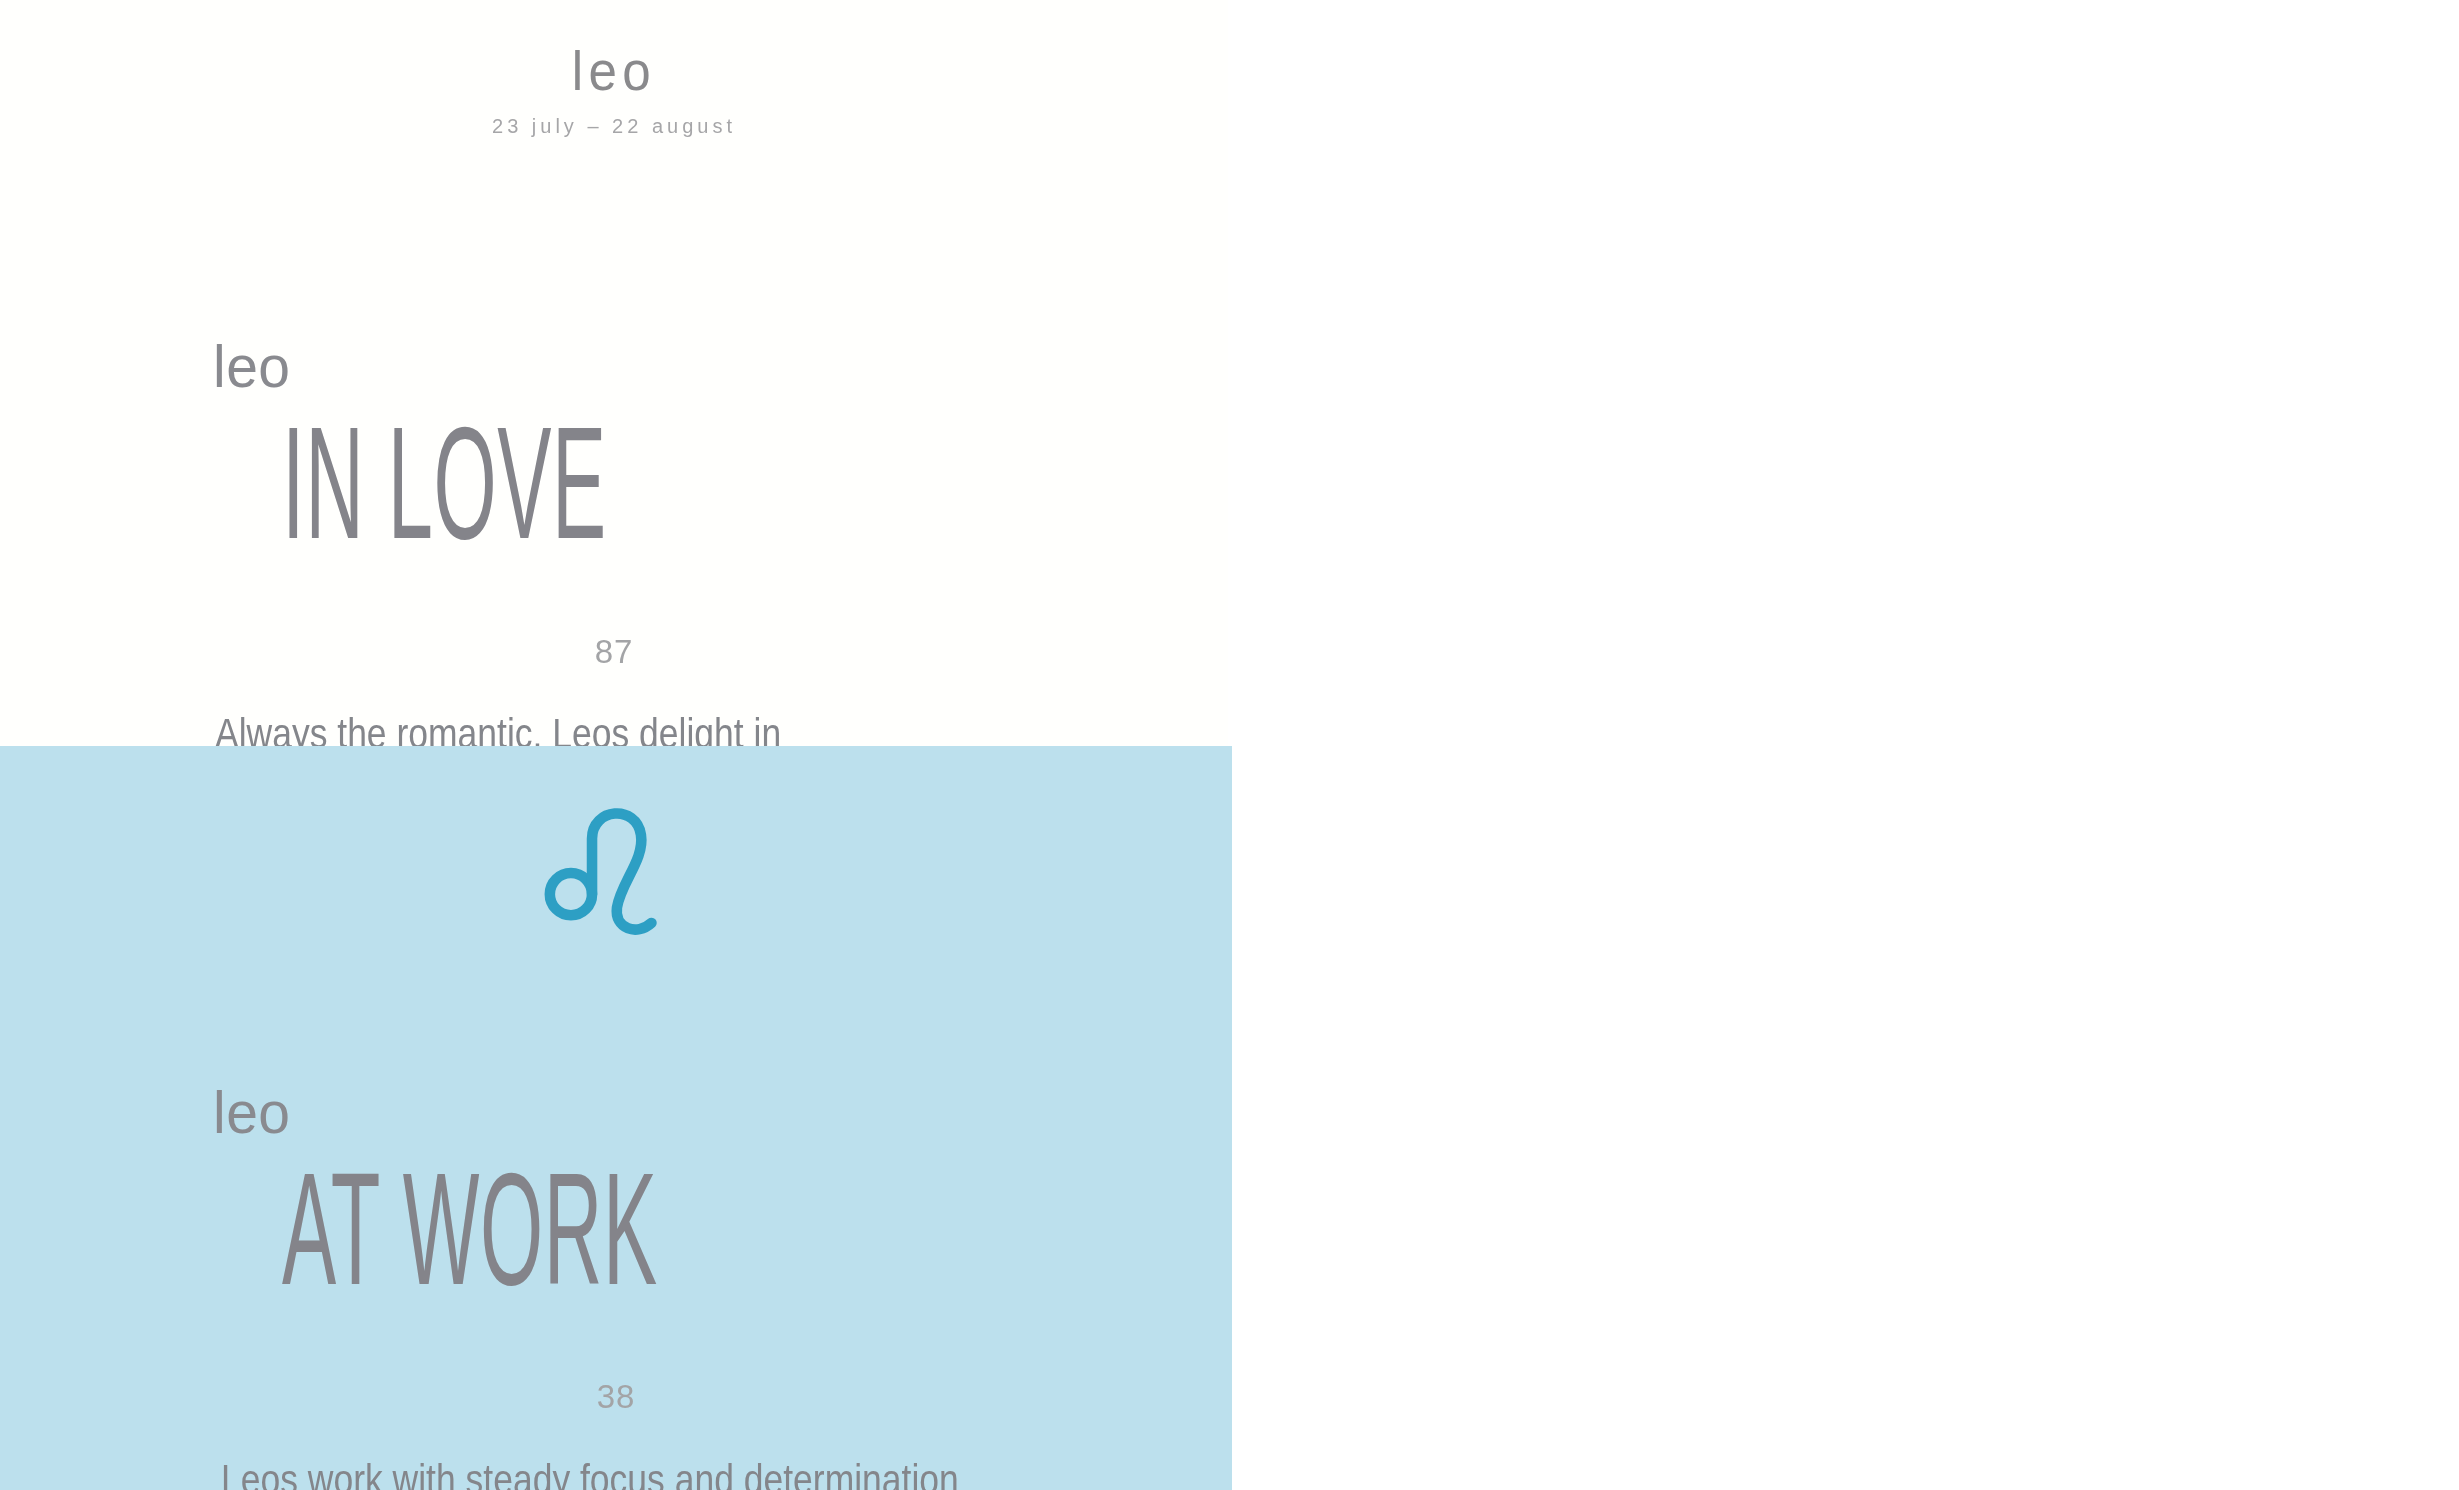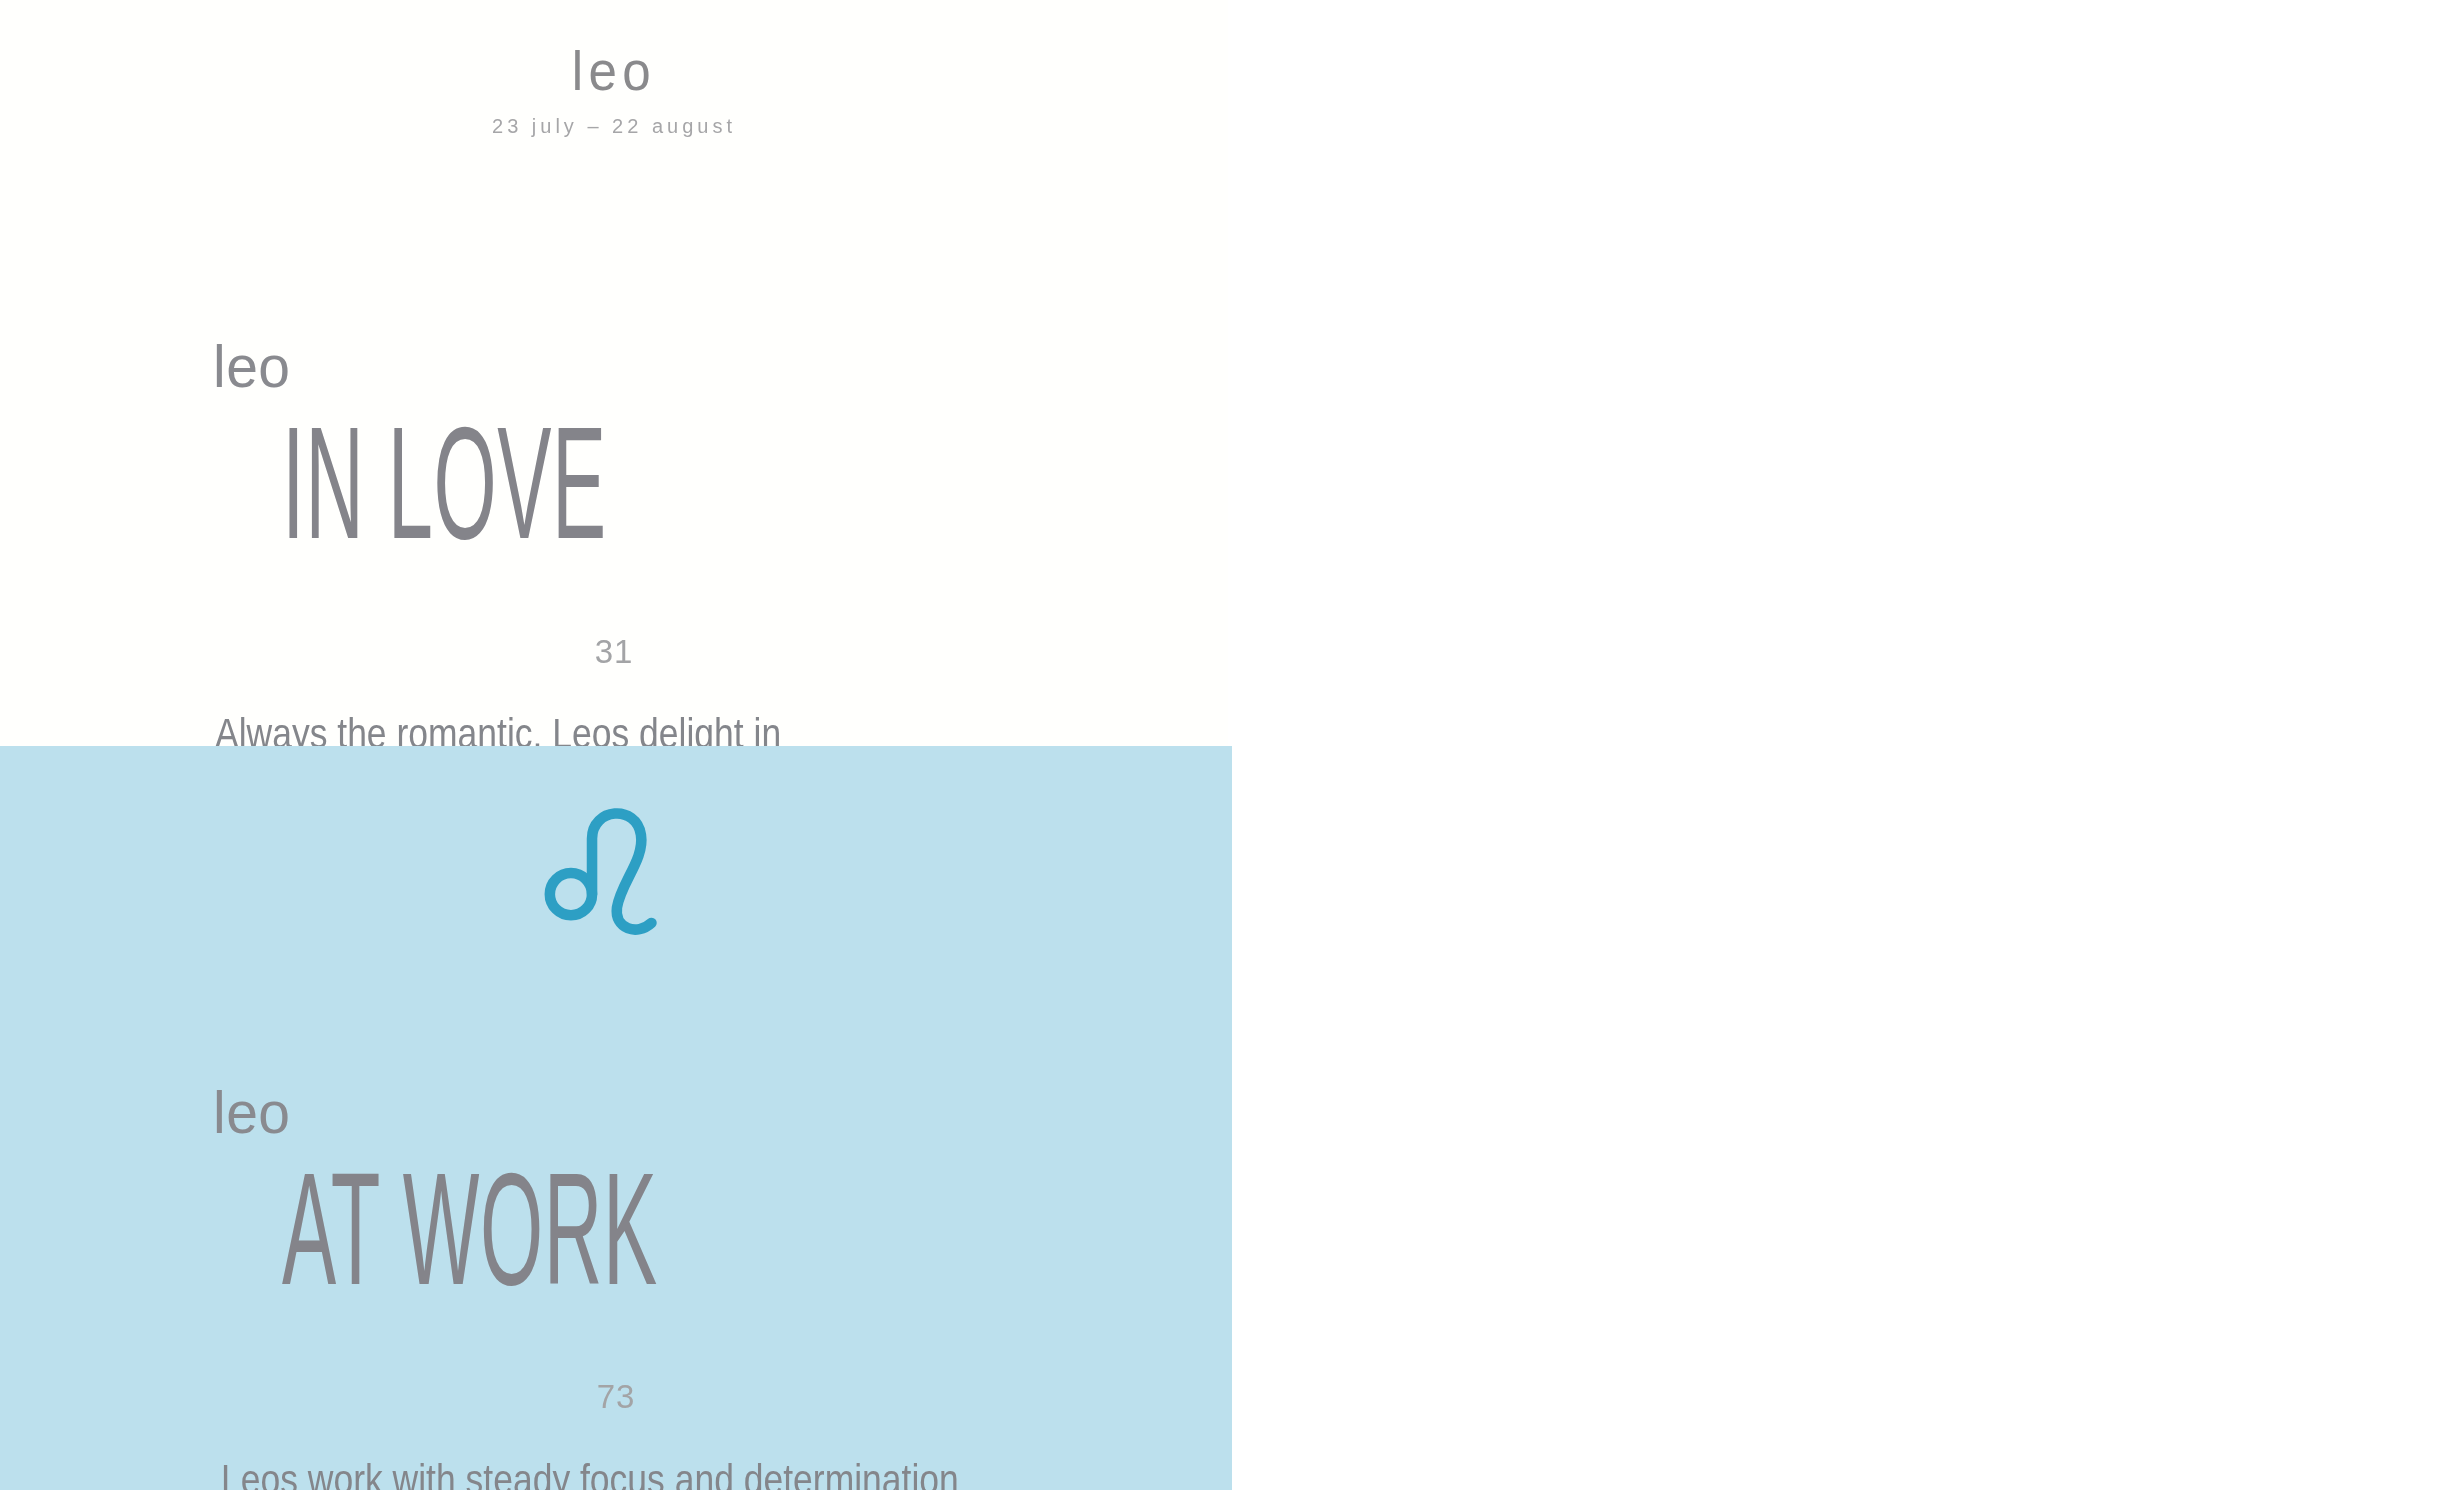--- a/index.html
+++ b/index.html
@@ -161,21 +161,21 @@
       <span class="running-head-dates">23 july – 22 august</span>
     </div>
 
     <div class="heading-block">
       <span class="heading-sign">leo</span>
       <span class="heading-main">IN LOVE</span>
     </div>
 
     <div class="body-copy">Always the romantic, Leos delight in showering their romantic partners with gifts and celebrations. They believe in doing things in style and will not spare any expense in making sure that their romance is full of lavish experiences. They may be possessive at times and like to take charge, which can be problematic for some.</div>
 
-    <div class="folio">31</div>
+    <div class="folio">87</div>
   </div>
 
   <div class="page-right">
 
     <div class="glyph-wrap">
       <svg width="144" height="163" viewBox="0 0 150 170" aria-hidden="true">
         <g fill="none" stroke="#2d9fc4" stroke-width="11" stroke-linecap="round" stroke-linejoin="round">
 
           <circle cx="28" cy="118" r="22"></circle>
 
@@ -188,17 +188,17 @@
       </svg>
     </div>
 
     <div class="heading-block">
       <span class="heading-sign">leo</span>
       <span class="heading-main">AT WORK</span>
     </div>
 
     <div class="body-copy">Leos work with steady focus and determination when a project interests them. They need to express creativity and like to be part of organizing teams of people. As bosses, Leos are responsible and organized, inspiring others to do their best and succeed. They have little time for those without ambition.</div>
 
-    <div class="folio">73</div>
+    <div class="folio">38</div>
   </div>
 
 </div>
 
 
 </body></html>

